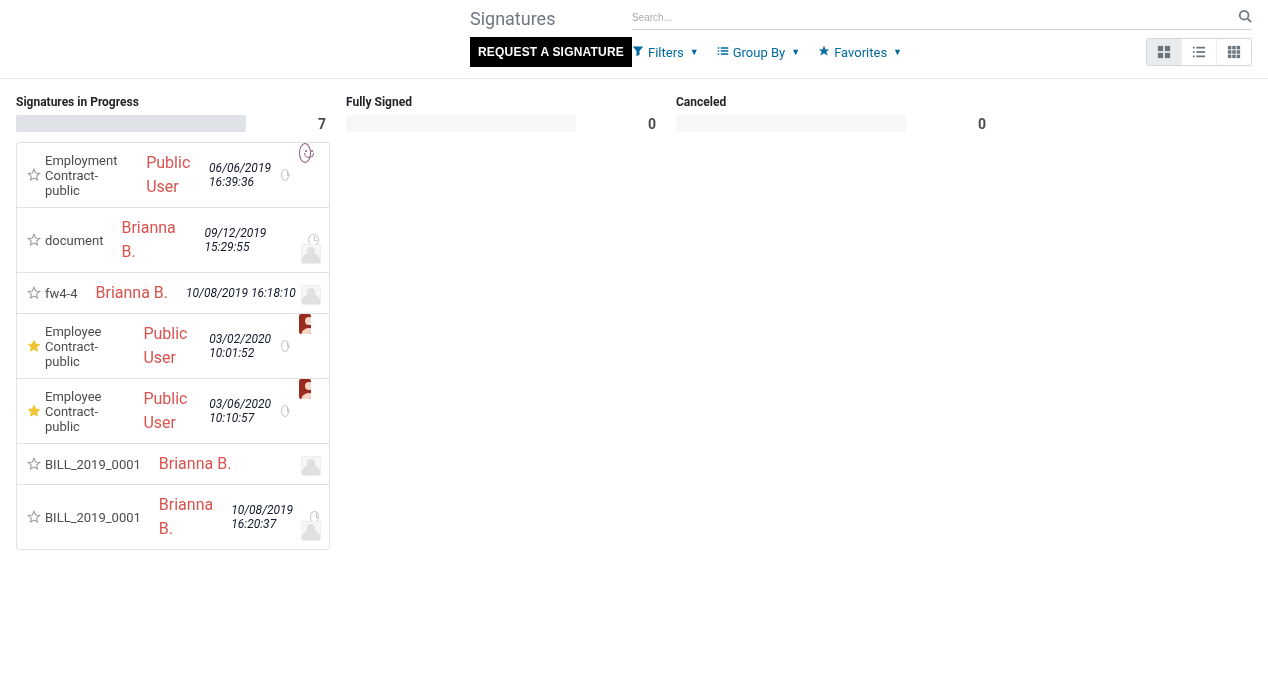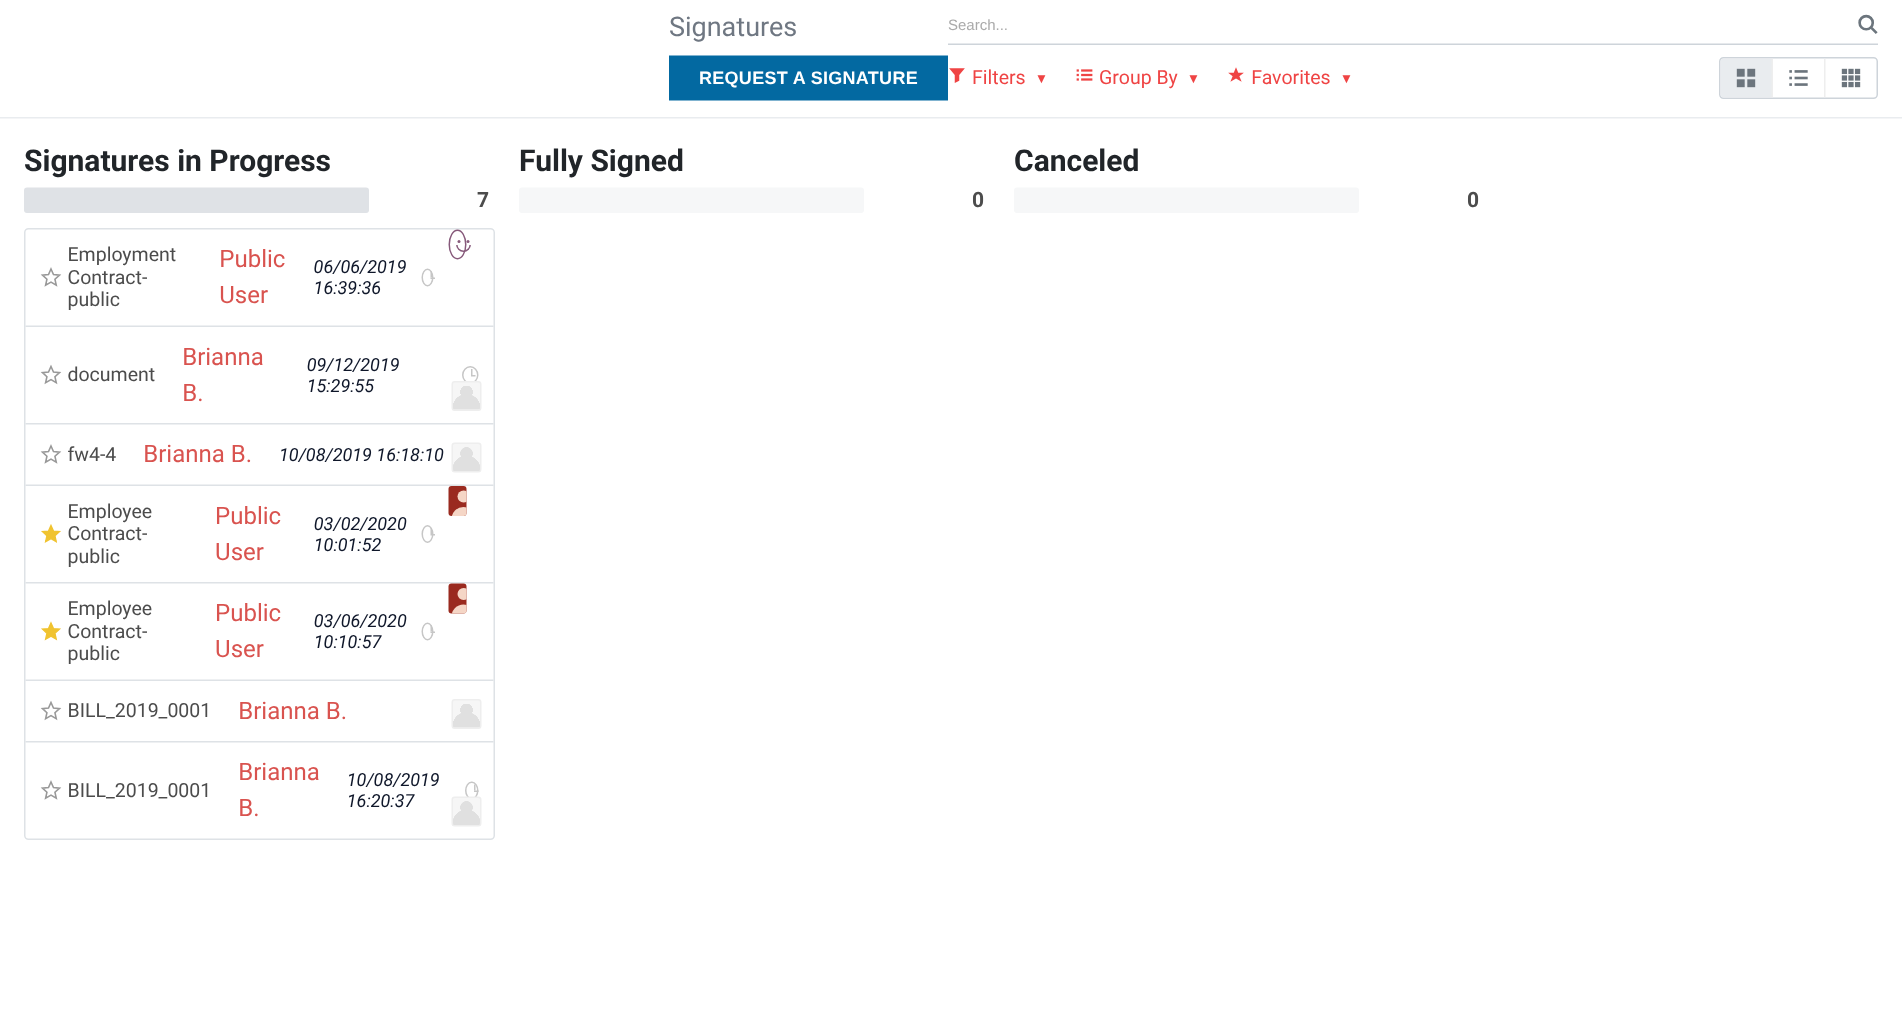--- a/index.html
+++ b/index.html
@@ -19,24 +19,24 @@
       display: flex;
       flex-direction: column;
       gap: 8px;
     }
     .page-title {
       font-size: 18px;
       color: #6f7782;
       font-weight: 400;
     }
     .btn-primary {
-      background: #0369a1;
+      background: #000000;
       color: #fff;
       border: none;
-      padding: 8px 20px;
+      padding: 8px 8px;
       font-size: 12px;
       font-weight: 700;
       cursor: pointer;
       letter-spacing: 0.2px;
       width: fit-content;
     }
     .header-right {
       display: flex;
       flex-direction: column;
       width: 620px;
@@ -69,21 +69,21 @@
     }
     .filter-group {
       display: flex;
       gap: 18px;
       align-items: center;
     }
     .filter-btn {
       display: flex;
       align-items: center;
       gap: 4px;
-      color: #ef4444;
+      color: #0369a1;
       font-size: 13px;
       cursor: pointer;
     }
     .caret-down {
       font-size: 9px;
       margin-left: 2px;
     }
     .view-switcher {
       display: flex;
       border: 1px solid #ced4da;
@@ -103,21 +103,21 @@
     .kanban {
       display: flex;
       gap: 0;
       padding: 16px;
     }
     .kanban-col {
       width: 330px;
       padding-right: 16px;
     }
     .col-title {
-      font-size: 20px;
+      font-size: 12px;
       font-weight: 700;
       color: #212529;
       margin-bottom: 6px;
     }
     .col-bar-row {
       display: flex;
       align-items: center;
       gap: 8px;
       margin-bottom: 10px;
     }

